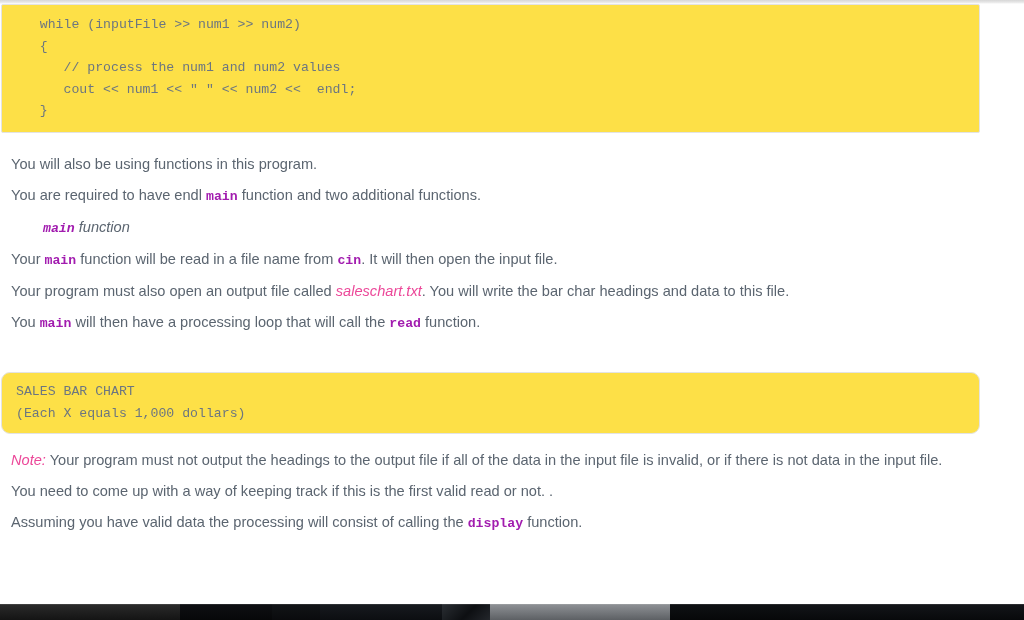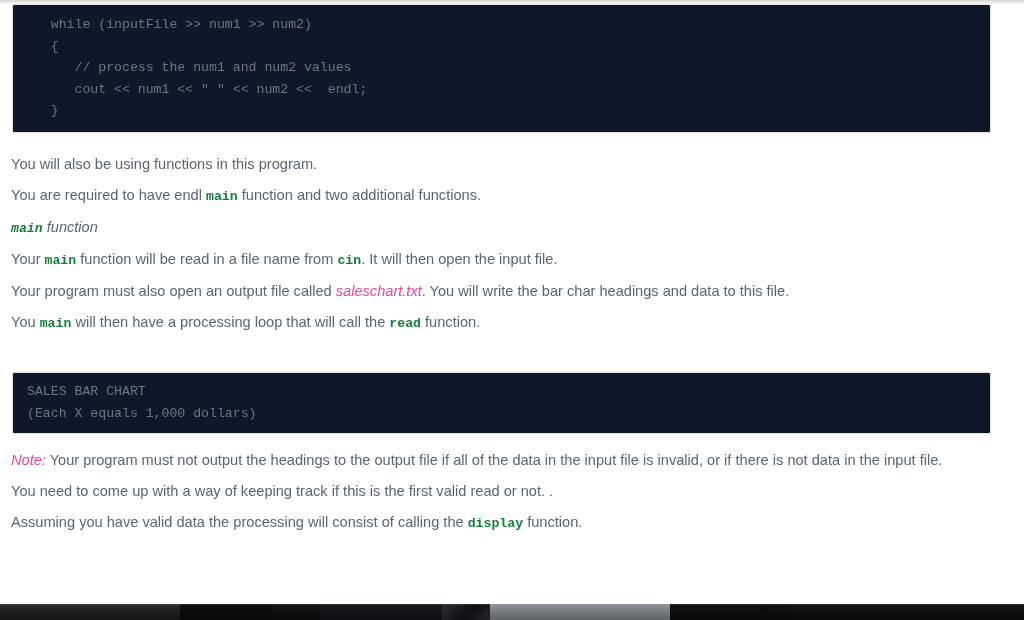--- a/index.html
+++ b/index.html
@@ -29,65 +29,66 @@
 
   .page {
     position: absolute;
     top: 4px;
     left: 0;
     width: 1024px;
   }
 
   
   .codeblock {
-    margin: 0 34px 0 12px;
-    background: #0f172a;
+    margin: 0 34px 0 1px;
+    background: #fde047;
     border: 1px solid #e3e3e3;
     border-radius: 2px;
     padding: 9px 14px 10px 14px;
     box-sizing: border-box;
   }
   .codeblock pre {
     margin: 0;
     font-family: "Liberation Mono", "DejaVu Sans Mono", monospace;
     font-size: 13.2px;
     line-height: 21.6px;
     color: #6c7680;
     white-space: pre;
   }
   #code-block-1 { width: 979px; }
-  #code-block-2 { width: 979px; padding-top: 8px; padding-bottom: 9px; }
+  #code-block-2 { width: 979px; padding-top: 8px; padding-bottom: 9px; border-radius: 9px; }
 
   
   .para {
     margin: 0;
     padding: 0 30px 0 11px;
     line-height: 21px;
     color: #5b6570;
     font-size: 14.6px;
   }
   .sp-21 { height: 21px; }
   .sp-11 { height: 11px; }
   .sp-10 { height: 10px; }
   .sp-16 { height: 16px; }
   .sp-17 { height: 17px; }
 
   code.inline {
     font-family: "Liberation Mono", "DejaVu Sans Mono", monospace;
     font-size: 13.2px;
     font-weight: bold;
-    color: #15803d;
+    color: #a21caf;
     letter-spacing: 0px;
   }
   em.it {
     font-style: italic;
     color: #ec4899;
   }
   .heading-main {
     font-style: italic;
+    margin-left: 32px;
   }
   .heading-main code.inline {
     font-style: italic;
     font-weight: bold;
   }
 
   
   .bottom-bar {
     position: absolute;
     left: 0;

